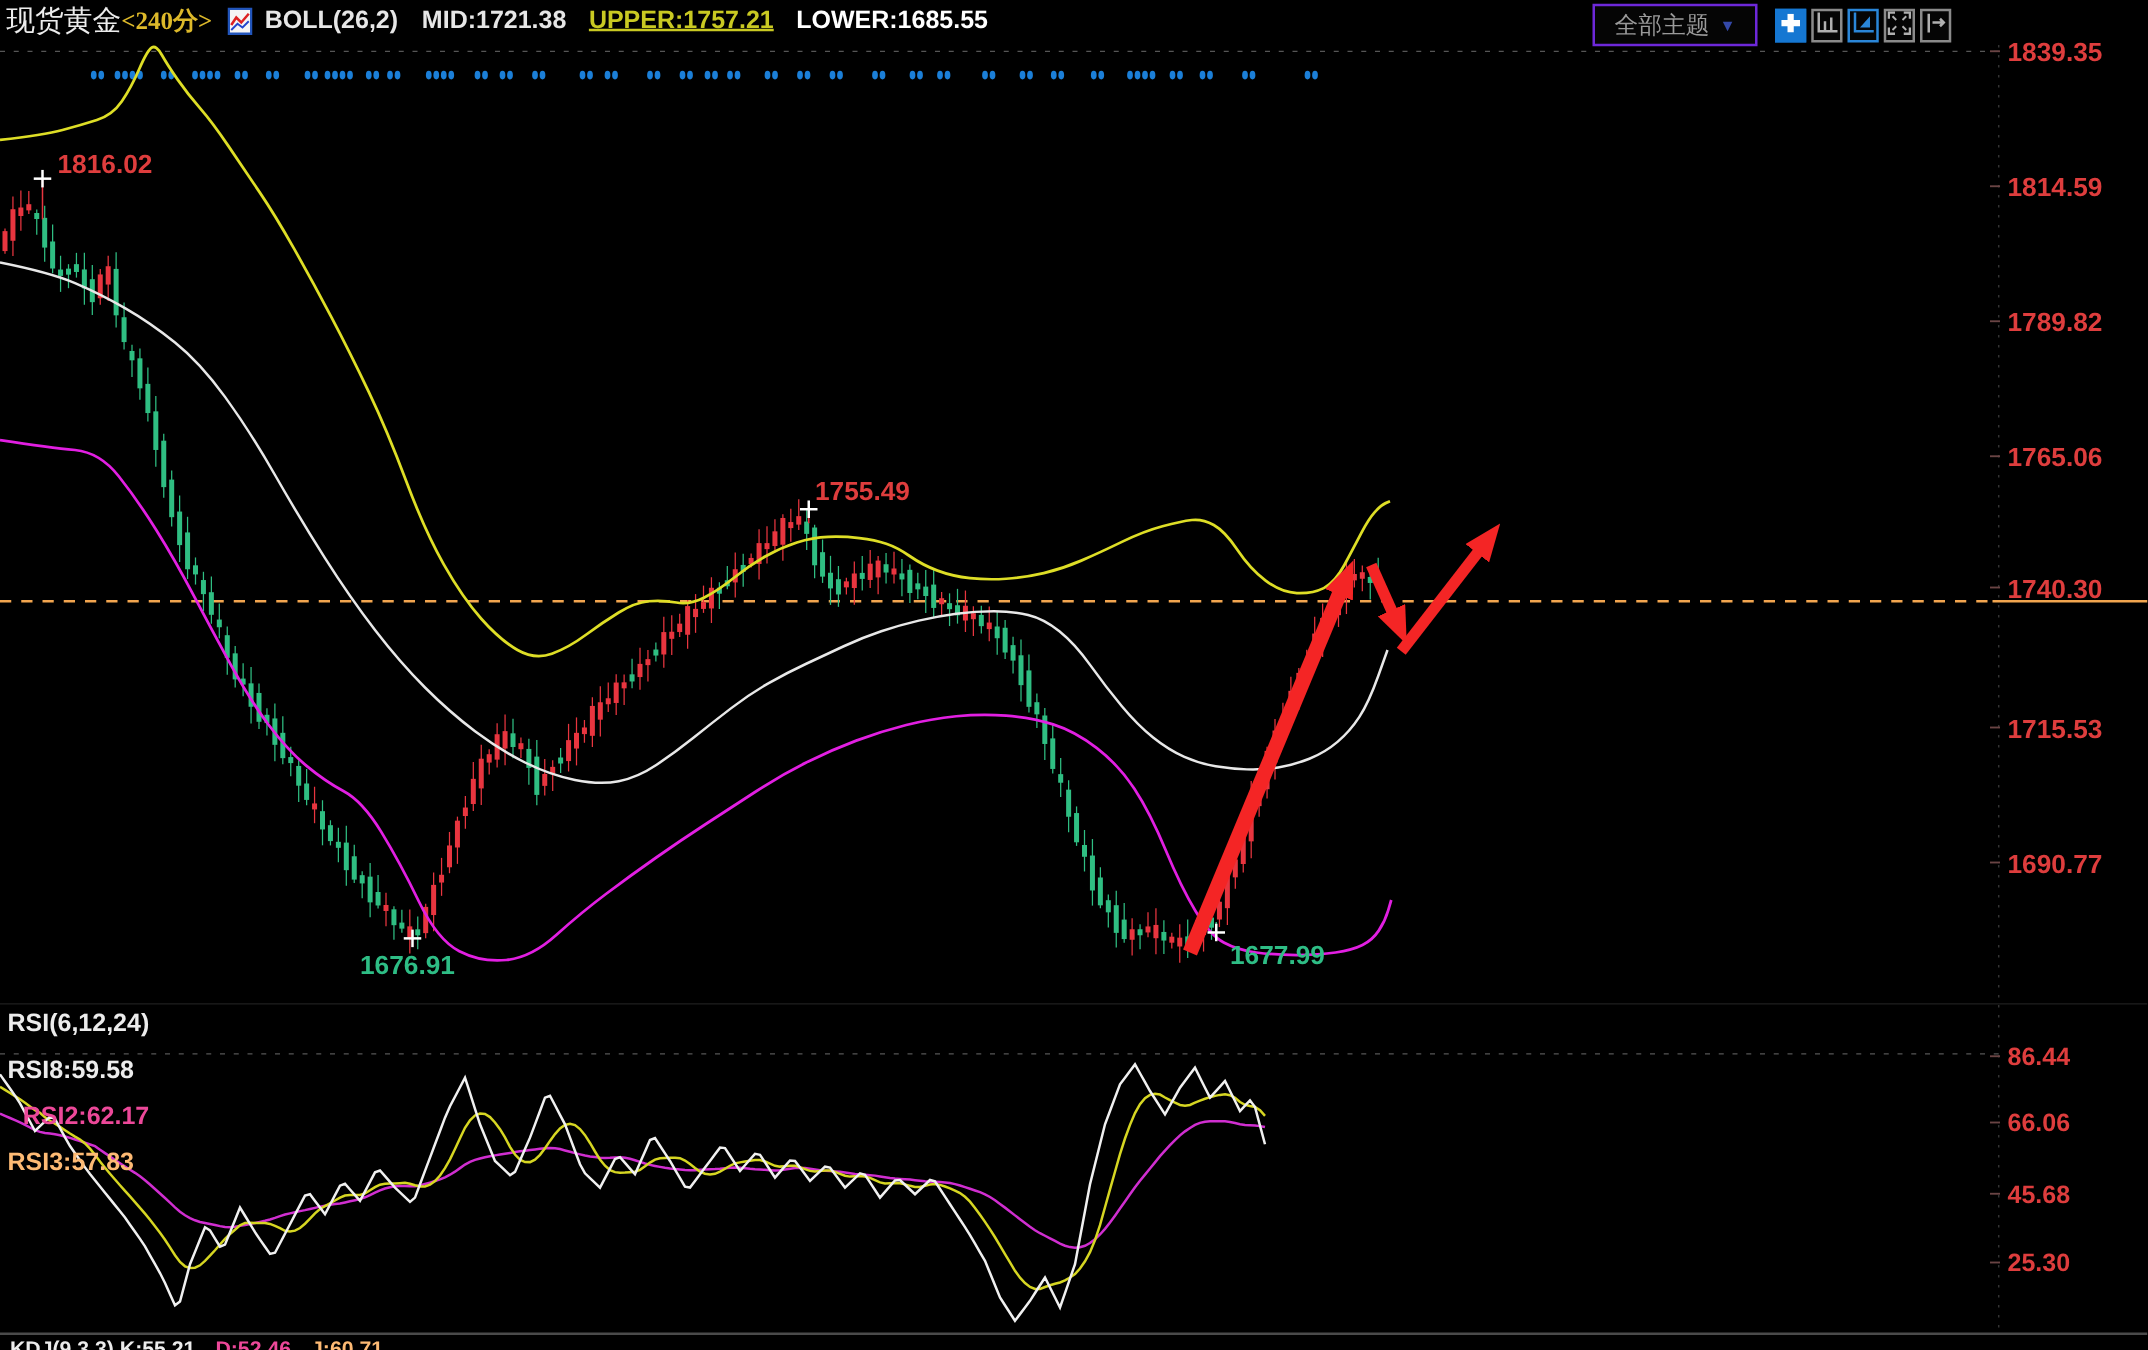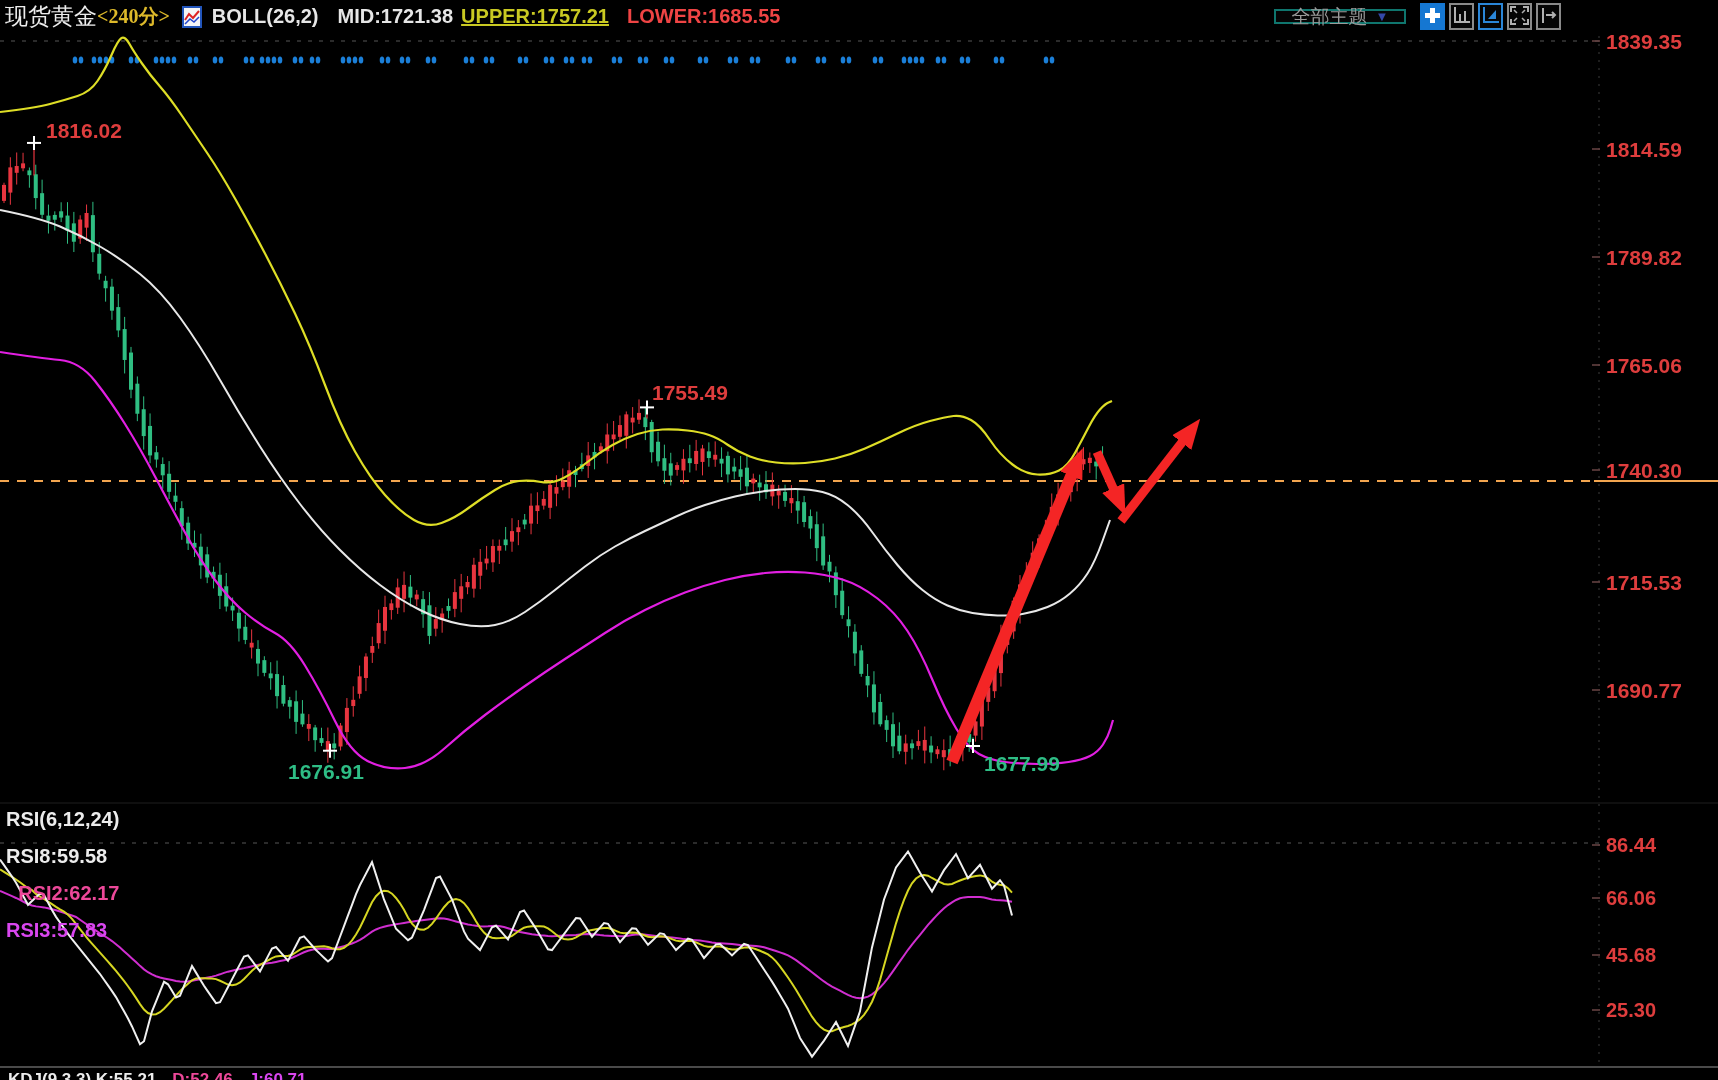--- a/index.html
+++ b/index.html
@@ -5,53 +5,53 @@
   html,body{margin:0;padding:0;}
   body{width:1718px;height:1080px;background:#000;overflow:hidden;position:relative;
        font-family:"Liberation Sans",sans-serif;}
   .topbar{position:absolute;top:0;left:0;width:100%;height:33px;display:flex;align-items:center;
           padding-left:5px;z-index:5;background:transparent;}
   .sym{color:#ececec;font-size:23px;font-weight:normal;}
   .period{color:#ddb92a;font-size:20px;font-weight:bold;margin-right:12px;font-family:Liberation Serif, serif;}
   .mini-icon{width:20px;height:22px;display:inline-block;margin-right:10px;}
   .wh{color:#e6e6e6;font-size:20px;font-weight:bold;margin-right:10px;}
   .yl{color:#c9c922;font-size:20px;font-weight:bold;margin-right:18px;text-decoration:underline;}
-  .mg{color:#ef4444;font-size:20px;font-weight:bold;}
+  .mg{color:#ffffff;font-size:20px;font-weight:bold;}
   .tb-right{position:absolute;right:162px;top:3px;display:flex;gap:4px;align-items:center;}
-  .dd{width:132px;height:15px;border:2px solid #0f766e;background:#050505;color:#9a9a9a;
+  .dd{width:132px;height:34px;border:2px solid #6d28d9;background:#050505;color:#9a9a9a;
       font-size:19px;display:flex;align-items:center;justify-content:center;gap:8px;
       cursor:pointer;margin-right:10px;font-family:"Liberation Sans",sans-serif;}
   .dd .arr{color:#3448a8;font-size:13px;}
   .ibtn{width:25px;height:27px;border:2px solid #8a8a8a;background:#050505;display:flex;
         align-items:center;justify-content:center;padding:0;cursor:pointer;box-sizing:border-box;}
   .ibtn.active{background:#1577d2;border-color:#1577d2;}
   .ibtn.blue{border-color:#2a86d8;}
   #chart-svg{position:absolute;top:0;left:0;}
   #chart-svg text{font-family:"Liberation Sans",sans-serif;font-weight:bold;}
   .rsi-header{position:absolute;top:808px;left:6px;display:flex;gap:14px;font-size:20px;
               font-weight:bold;z-index:4;flex-direction:column;}
-  .rw{color:#ececec;} .ry{color:#ec4899;text-align:right;} .rm{color:#d946ef;}
+  .rw{color:#ececec;} .ry{color:#ec4899;text-align:right;} .rm{color:#fdba74;}
   .clip-row{position:absolute;top:1070px;left:8px;display:flex;gap:16px;font-size:17px;
             font-weight:bold;white-space:nowrap;z-index:4;height:10px;overflow:hidden;}
 </style>
 </head>
 <body>
 
 <div class="topbar">
   <span class="sym">现货黄金</span>
   <span class="period">&lt;240分&gt;</span>
   <span class="mini-icon">
     <svg width="20" height="22" viewBox="0 0 20 22">
       <rect x="1" y="1" width="18" height="20" fill="#f5f5f5" stroke="#2255bb" stroke-width="2"></rect>
       <path d="M3,14 L7,8 L11,12 L17,5" stroke="#dd2222" stroke-width="2" fill="none"></path>
       <path d="M3,18 L8,13 L12,16 L17,11" stroke="#2244cc" stroke-width="1.5" fill="none"></path>
     </svg>
   </span>
   <span class="wh" style="margin-right:19px;">BOLL(26,2)</span>
-  <span class="wh" style="margin-right:8px;text-align:center;">MID:1721.38</span>
+  <span class="wh" style="margin-right:18px;text-align:center;">MID:1721.38</span>
   <span class="yl">UPPER:1757.21</span>
   <span class="mg">LOWER:1685.55</span>
 
   <div class="tb-right">
     <button class="dd">
       <span>全部主题</span>
       <span class="arr">▼</span>
     </button>
     <button class="ibtn active">
       <span>

